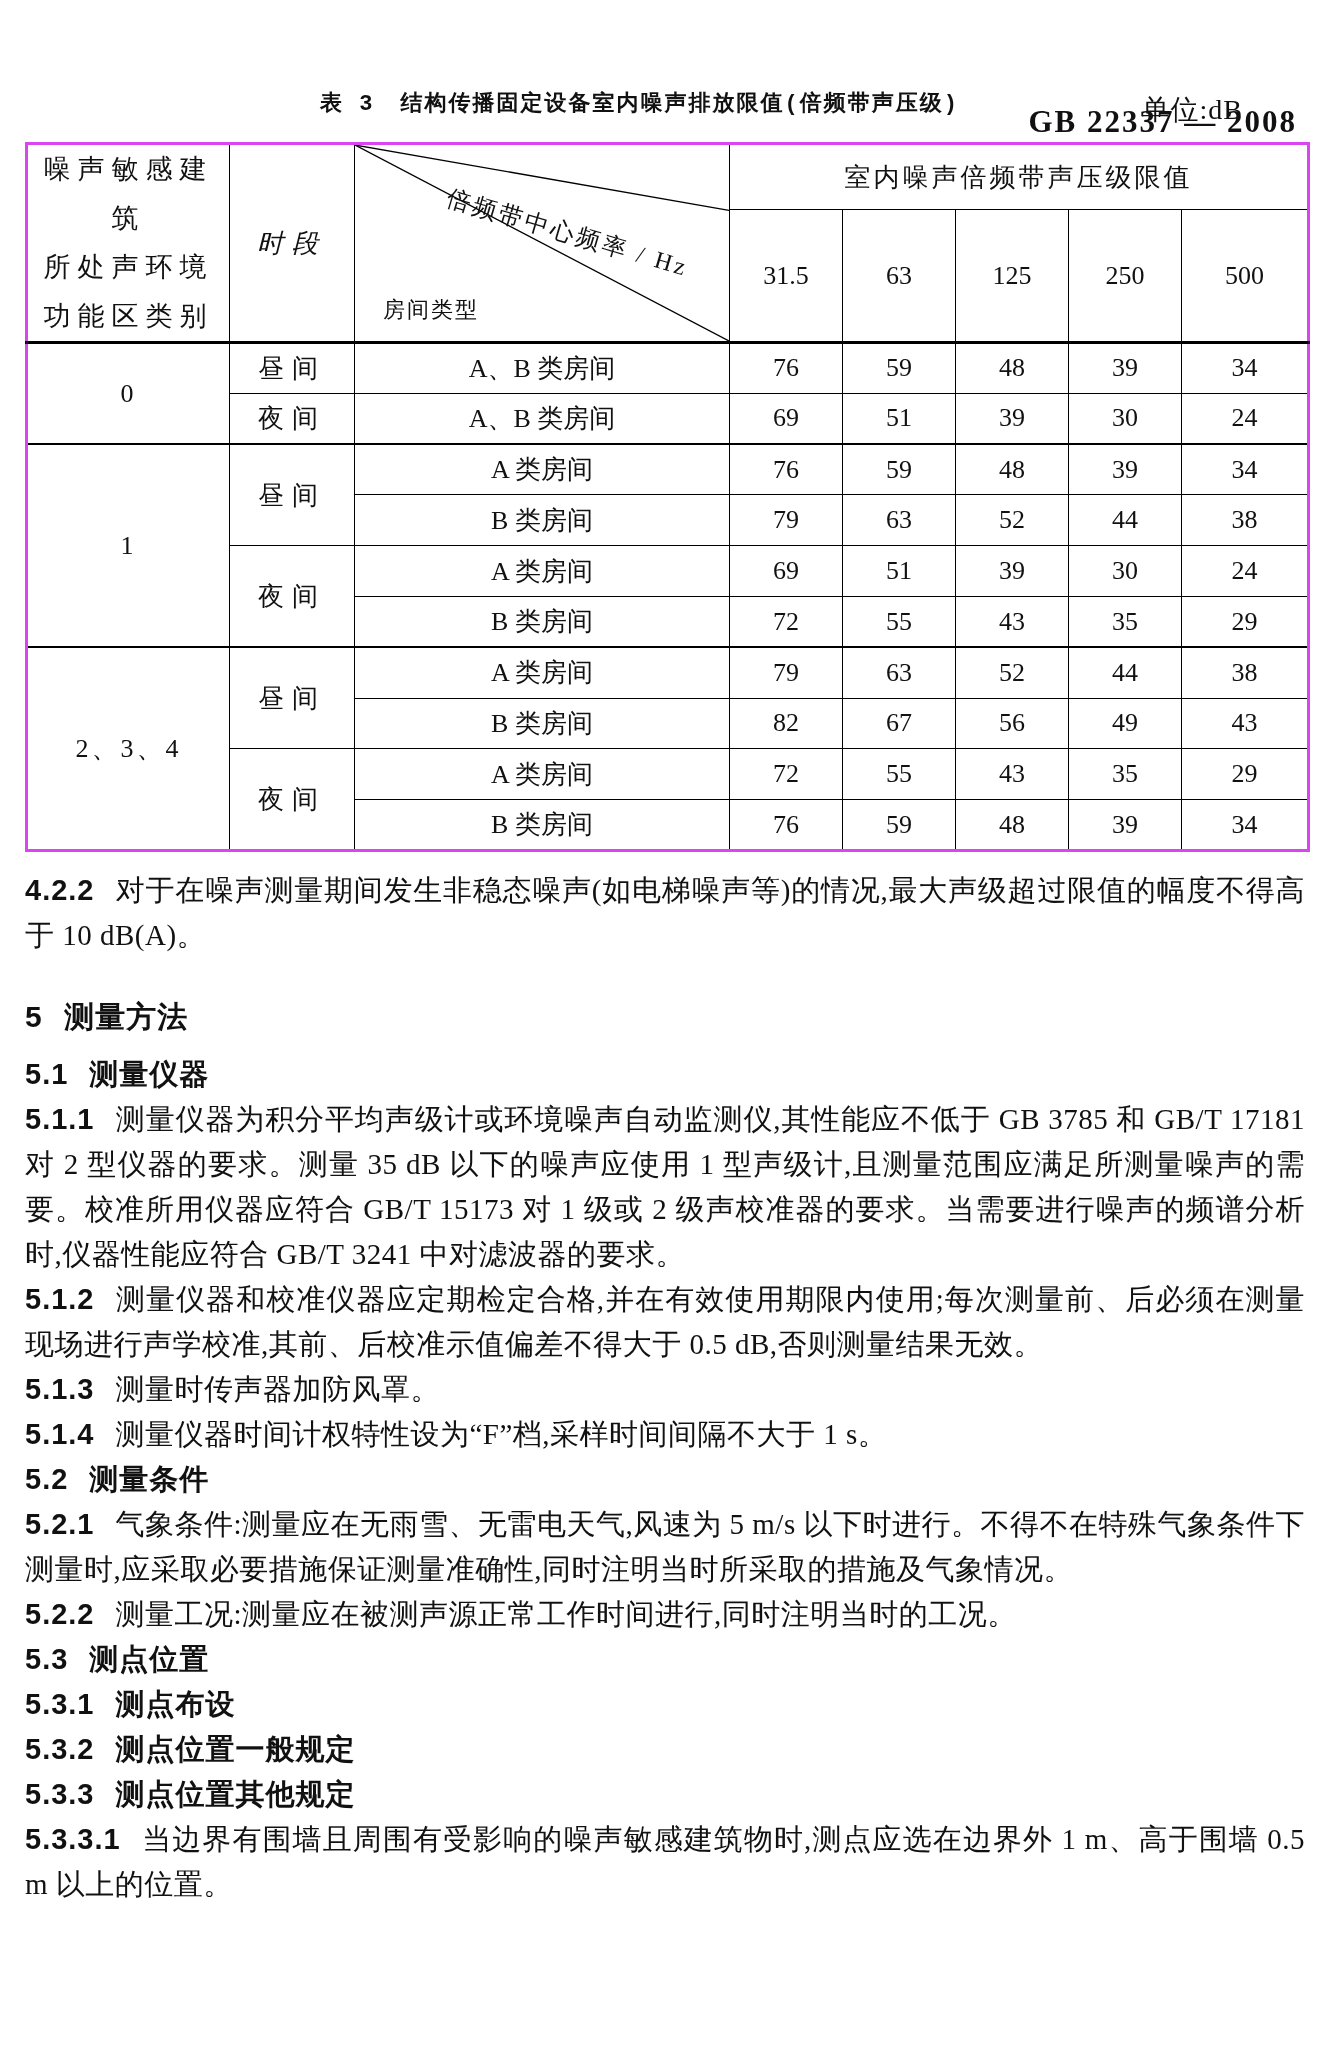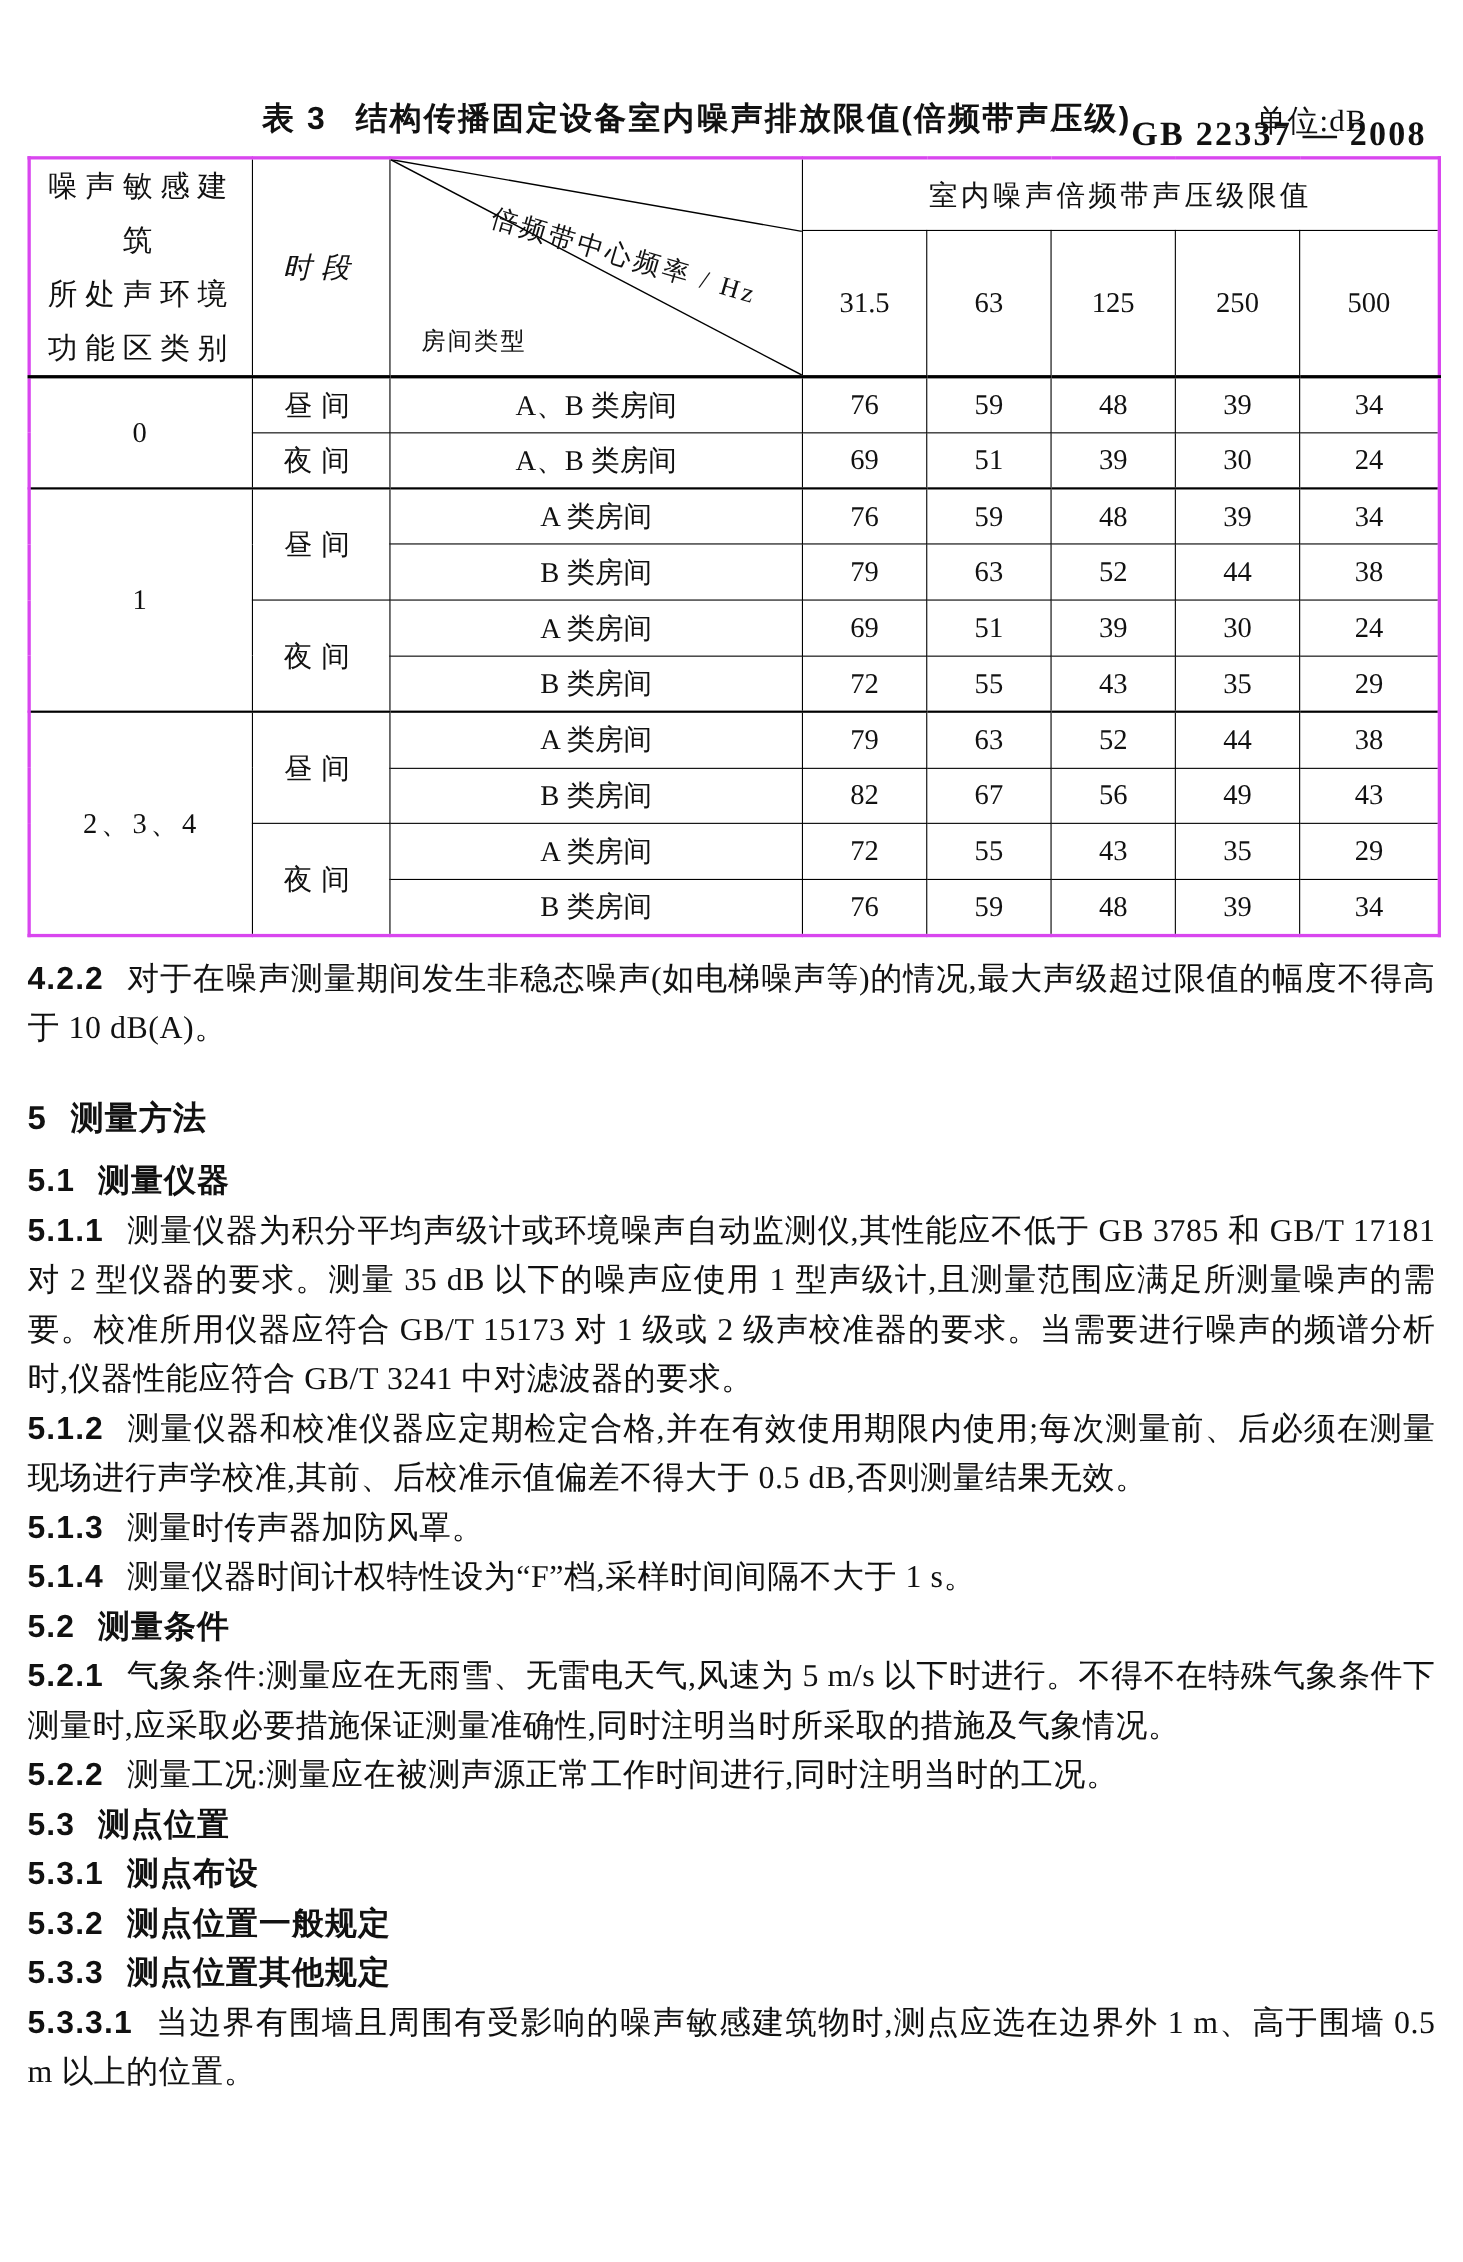--- a/index.html
+++ b/index.html
@@ -13,22 +13,22 @@
   .doc-header {
     position:absolute; top:16px; right:33px;
     font-weight:bold; font-size:31px; letter-spacing:2px;
   }
 
   
   .table-caption { position:relative; margin:88px 25px 12px 25px; height:42px; }
   .caption-center {
     position:absolute; left:50%; top:0; transform:translateX(-54%);
     white-space:nowrap;
-    font-family:Liberation Sans, sans-serif;
-    font-weight:bold; font-size:29px; letter-spacing:2px;
+    font-family:Liberation Mono, monospace;
+    font-weight:bold; font-size:22px; letter-spacing:2px;
   }
   .cap-label { margin-right:26px; }
   .cap-unit { position:absolute; right:62px; top:3px; font-size:28px; font-weight:normal; letter-spacing:1px; }
 
   
   table.limits-table {
     border-collapse:collapse; table-layout:fixed;
     width:1282px; margin-left:25px; border:3px solid #d946ef;
   }
   table.limits-table td {

